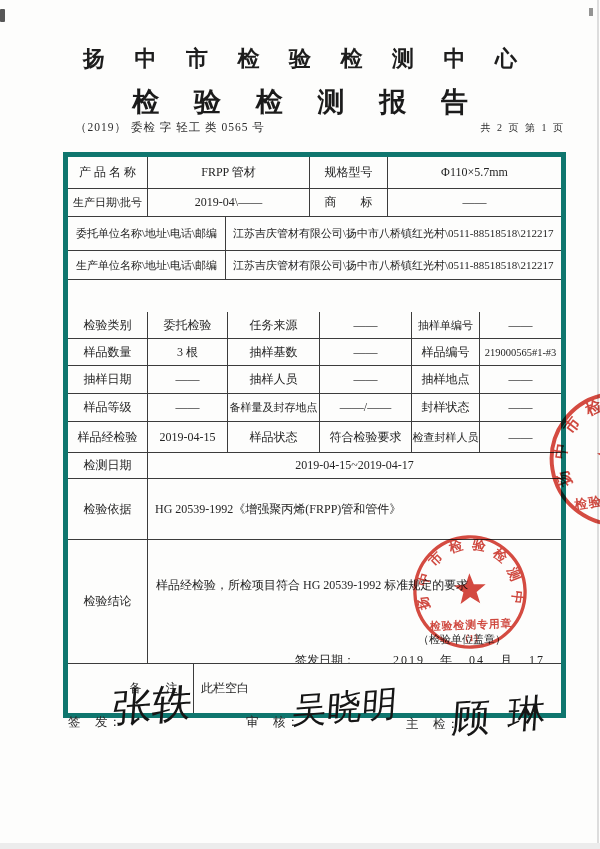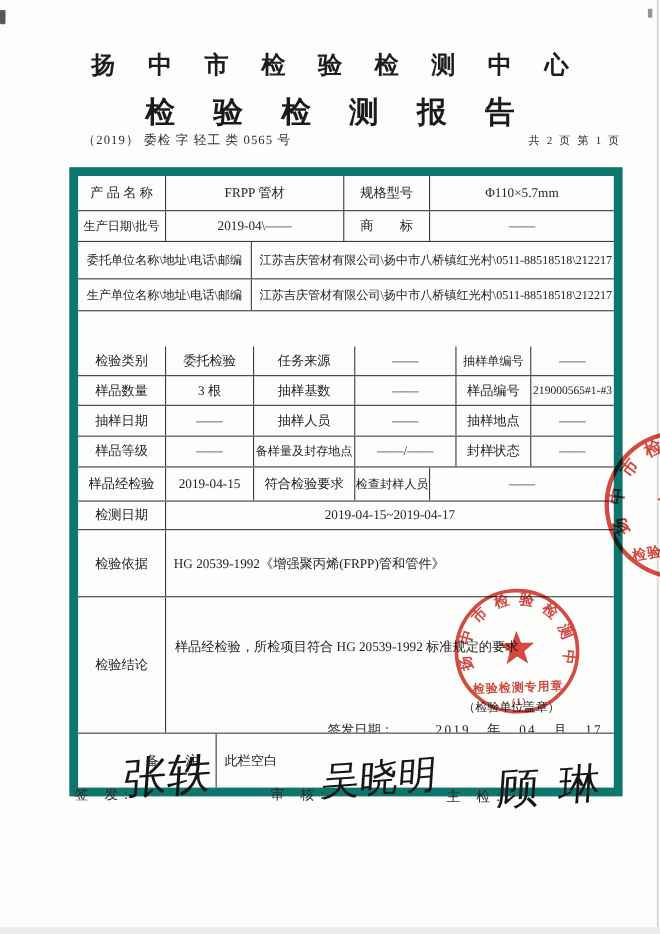--- a/index.html
+++ b/index.html
@@ -16,21 +16,21 @@
   }
   .report-title{
     position:absolute;top:84px;left:0;width:600px;text-align:center;
     font-size:27px;font-weight:bold;letter-spacing:14px;text-indent:14px;color:#1b1b1b;
   }
   .doc-no{position:absolute;top:120px;left:75px;font-size:11.5px;letter-spacing:1px;color:#2c2c2c;}
   .page-info{position:absolute;top:121px;left:440px;width:125px;text-align:right;font-size:10px;letter-spacing:2px;color:#2c2c2c;}
   
   .tbl{
     position:absolute;left:63px;top:152px;width:503px;
-    border:8px solid #0f766e;box-sizing:border-box;background:transparent;
+    border:5px solid #0f766e;box-sizing:border-box;background:transparent;
   }
   .row{display:flex;border-bottom:1px solid #3c3c3c;box-sizing:border-box;}
   .row:last-child{border-bottom:none;}
   .cell{
     box-sizing:border-box;border-right:1px solid #3c3c3c;
     display:flex;align-items:center;justify-content:center;
     font-size:12px;color:#242424;overflow:hidden;white-space:nowrap;
   }
   .cell:last-child{border-right:none;flex:1;}
   .left{justify-content:flex-start;padding-left:7px;}
@@ -141,20 +141,21 @@
       <div class="cell c80">——</div>
       <div class="cell c92 sm">备样量及封存地点</div>
       <div class="cell c92">——/——</div>
       <div class="cell c68">封样状态</div>
       <div class="cell">——</div>
     </div>
 
     <div class="row r9">
       <div class="cell c80">样品经检验</div>
       <div class="cell c80">2019-04-15</div>
+      <div class="cell c92">样品状态</div>
       <div class="cell c92">符合检验要求</div>
       <div class="cell c68 sm">检查封样人员</div>
       <div class="cell">——</div>
     </div>
 
     <div class="row r10">
       <div class="cell c80">检测日期</div>
       <div class="cell">2019-04-15~2019-04-17</div>
     </div>
 

